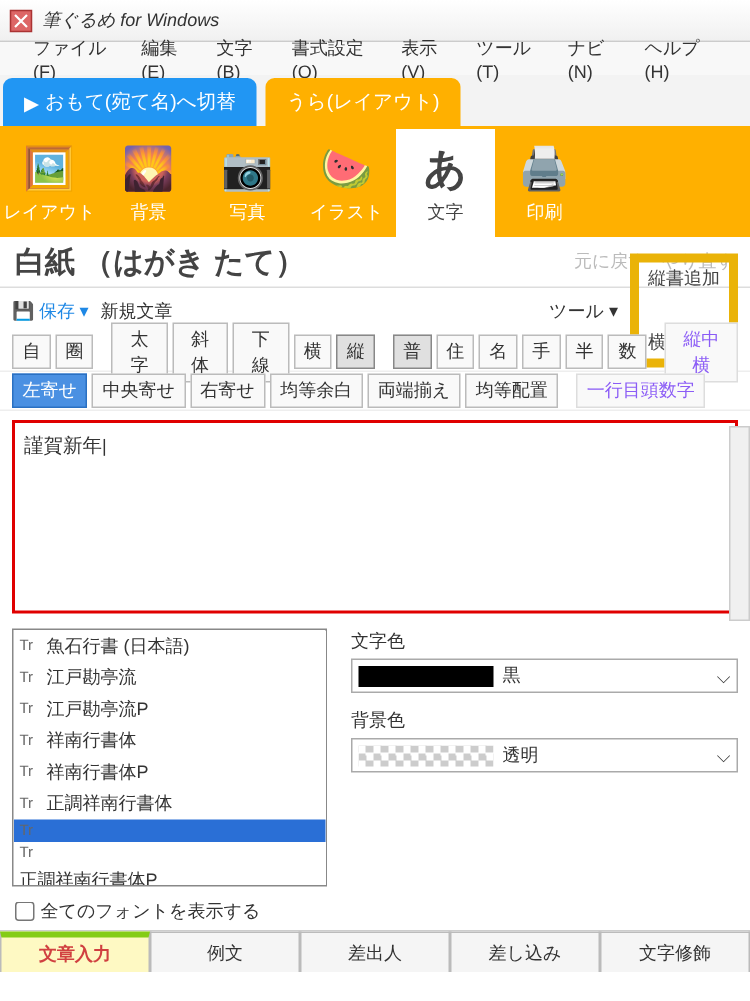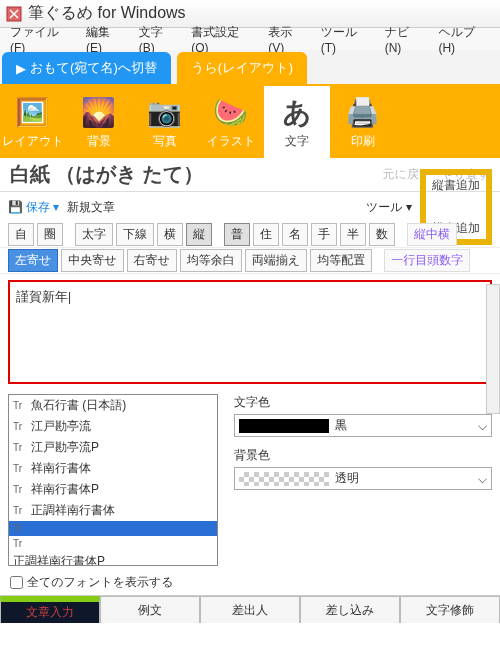--- a/index.html
+++ b/index.html
@@ -1,22 +1,22 @@
 <!DOCTYPE html>
 <html><head>
 <meta charset="utf-8">
 <style>
 * { margin: 0; padding: 0; box-sizing: border-box; font-family: "MS PGothic", "Meiryo", sans-serif; }
 body { width: 500px; height: 667px; background: #fff; font-size: 12px; color: #333; overflow: hidden; }
 
 .titlebar { height: 28px; background: linear-gradient(#fff,#f0f0f0); border-bottom: 1px solid #ccc; display: flex; align-items: center; padding: 0 6px; gap: 6px; }
 .titlebar .appicon { width: 16px; height: 16px; }
-.titlebar .title { font-size: 16px; }
-
-.menubar { height: 22px; background: #f8f8f8; display: flex; align-items: center; padding: 0 4px; gap: 2px; }
+.titlebar .title { font-size: 12px; font-style: italic; }
+
+.menubar { height: 22px; background: #f8f8f8; display: flex; align-items: center; padding: 0 16px; gap: 2px; }
 .menubar span { padding: 2px 6px; cursor: default; }
 
 .tabrow { height: 36px; background: #f3f3f3; display: flex; border-bottom: 2px solid #ffb000; }
 .tabrow .tab { padding: 8px 14px; font-size: 13px; display: flex; align-items: center; gap: 4px; }
 .tabrow .tab.blue { background: #2196f3; color: #fff; border-radius: 6px 6px 0 0; margin: 2px 0 0 2px; }
 .tabrow .tab.orange { background: #ffb000; color: #fff; border-radius: 6px 6px 0 0; margin: 2px 0 0 6px; }
 
 .toolbar { height: 72px; background: #ffb000; display: flex; }
 .toolitem { width: 66px; display: flex; flex-direction: column; align-items: center; justify-content: center; gap: 2px; color: #fff; font-size: 12px; position: relative; }
 .toolitem.active { background: #fff; color: #444; }
@@ -31,41 +31,41 @@
 .toolrow2 .spacer { flex: 1; }
 .toolrow2 .redbox { border: 6px solid #eab308; padding: 2px 6px; display: flex; gap: 26px; flex-direction: column; }
 .toolrow2 .redbox span { color: #444; }
 
 .fmtrow { height: 26px; display: flex; align-items: center; padding: 0 8px; gap: 3px; border-bottom: 1px solid #eee; }
 .fmtbtn { border: 1px solid #bbb; background: #f9f9f9; padding: 2px 6px; font-size: 12px; min-width: 24px; text-align: center; }
 .fmtbtn.active { background: #e0e0e0; border-color: #888; }
 .fmtbtn.disabled { color: #8b5cf6; border-color: #ddd; }
 .fmtbtn.blue { background: #4a90e2; color: #fff; border-color: #2a70c2; }
 
-.textarea { margin: 6px 8px; border: 2px solid #e00000; height: 104px; padding: 6px; position: relative; }
+.textarea { margin: 6px 8px; border: 2px solid #e00000; height: 129px; padding: 6px; position: relative; }
 .textarea .content { font-size: 13px; }
 
 .bottompane { display: flex; padding: 4px 8px; gap: 16px; height: 180px; }
 .fontlist { width: 210px; border: 1px solid #888; background: #fff; overflow-y: scroll; font-size: 12px; }
 .fontlist .item { padding: 2px 4px; display: flex; align-items: center; gap: 4px; }
 .fontlist .item .fi { width: 14px; font-size: 10px; color: #666; }
 .fontlist .item.sel { background: #2a6fd6; color: #fff; }
 .colorpane { flex: 1; font-size: 12px; }
 .colorpane .lbl { margin-bottom: 3px; }
 .colorpane .swrow { display: flex; align-items: center; gap: 6px; border: 1px solid #aaa; padding: 2px 4px; margin-bottom: 10px; }
 .colorpane .sw { width: 90px; height: 14px; }
 .colorpane .sw.black { background: #000; }
 .colorpane .sw.trans { background: repeating-conic-gradient(#ccc 0 25%,#fff 0 50%) 0 0/10px 10px; }
 .colorpane .chev { margin-left: auto; }
 
 .checkrow { padding: 4px 10px; font-size: 12px; display: flex; align-items: center; gap: 4px; }
 
 .bottomtabs { display: flex; height: 28px; border-top: 1px solid #ccc; }
 .bottomtabs .bt { flex: 1; border: 1px solid #bbb; border-bottom: none; background: #f5f5f5; display: flex; align-items: center; justify-content: center; font-size: 12px; }
-.bottomtabs .bt.active { background: #0f172a; color: #d04040; font-weight: normal; border-top: 6px solid #84cc16; }
+.bottomtabs .bt.active { background: #fef9c3; color: #d04040; font-weight: bold; border-top: 4px solid #84cc16; }
 </style>
 </head>
 <body>
 
 <div class="titlebar">
   <svg class="appicon" viewBox="0 0 16 16">
       <rect x="1" y="1" width="14" height="14" fill="#d66" stroke="#a33"></rect>
       <path d="M4 4l8 8M12 4l-8 8" stroke="#fff" stroke-width="1.5"></path>
     </svg>
   <span class="title">筆ぐるめ for Windows</span>
@@ -138,20 +138,21 @@
     <span>縦書追加</span>
     <span>横書追加</span>
   </div>
 </div>
 
 <div class="fmtrow">
   <span class="fmtbtn">自</span>
   <span class="fmtbtn">圈</span>
   <span style="width:6px"></span>
   <span class="fmtbtn">太字</span>
+  <span class="fmtbtn">斜体</span>
   <span class="fmtbtn">下線</span>
   <span class="fmtbtn">横</span>
   <span class="fmtbtn active">縦</span>
   <span style="width:6px"></span>
   <span class="fmtbtn active">普</span>
   <span class="fmtbtn">住</span>
   <span class="fmtbtn">名</span>
   <span class="fmtbtn">手</span>
   <span class="fmtbtn">半</span>
   <span class="fmtbtn">数</span>

